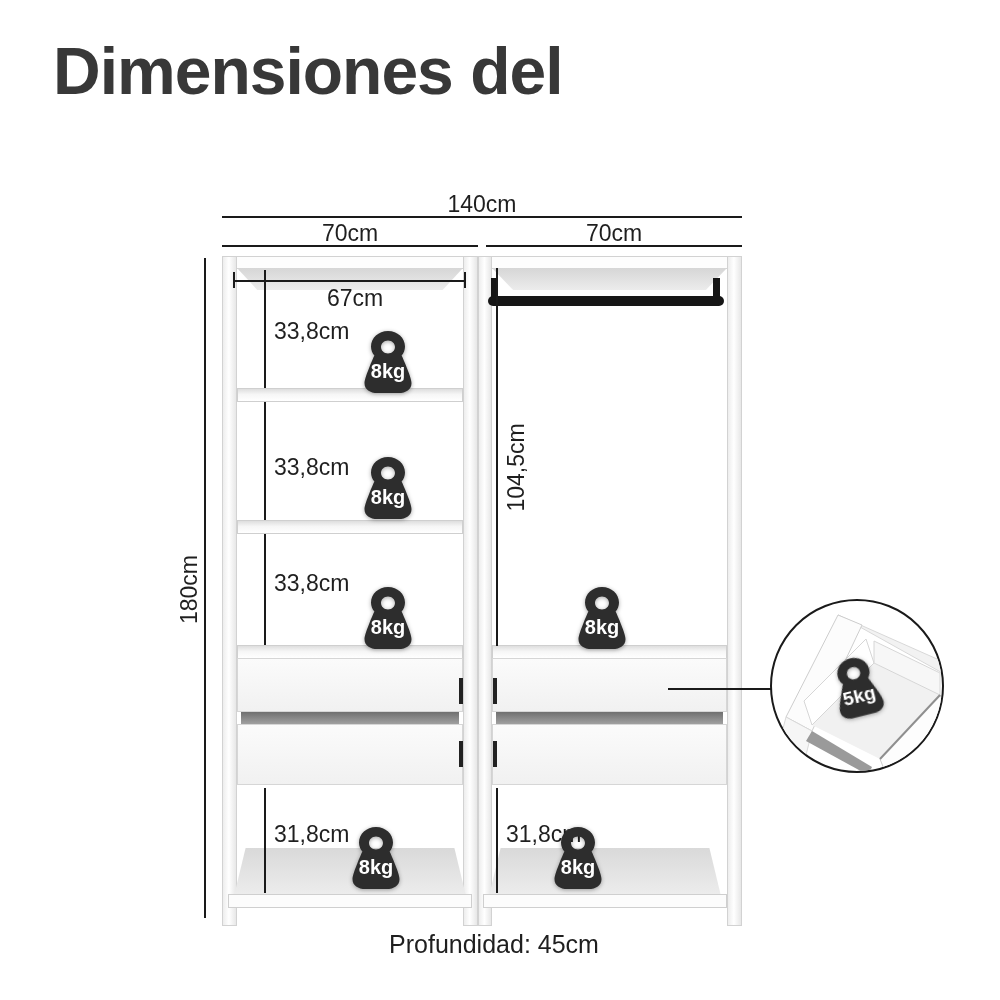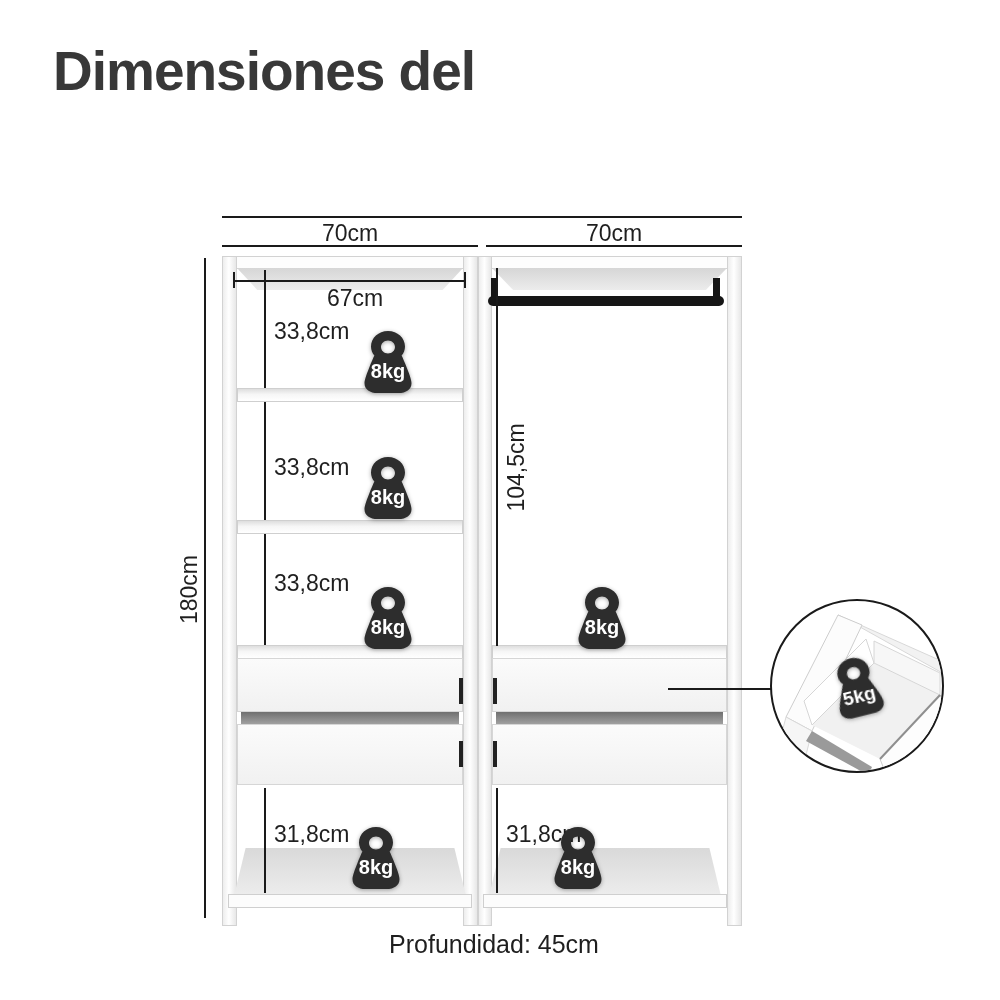--- a/index.html
+++ b/index.html
@@ -1,20 +1,20 @@
 <!DOCTYPE html>
 <html><head>
 <meta charset="utf-8">
 <style>
   html,body{margin:0;padding:0;background:#fff;}
   .stage{position:relative;width:1000px;height:1000px;background:#ffffff;overflow:hidden;
          font-family:"Liberation Sans", sans-serif;color:#1f1f1f;}
 
   
-  .title{position:absolute;left:53px;top:38px;font-size:55px;line-height:66px;
+  .title{position:absolute;left:53px;top:38px;font-size:66px;line-height:66px;
          font-weight:bold;color:#383838;letter-spacing:-1px;}
 
   
   .dline{position:absolute;background:#1a1a1a;}
   .dlabel{position:absolute;font-size:23px;color:#1f1f1f;white-space:nowrap;}
   .center{text-align:center;}
   .rot{transform:rotate(-90deg);transform-origin:center center;text-align:center;}
 
   
   .post{position:absolute;background:linear-gradient(90deg,#ededed,#ffffff 45%,#e7e7e7);
@@ -60,20 +60,21 @@
     </symbol>
   </defs>
 </svg>
 
 <div class="stage">
 
   <div class="title">
     <div>Dimensiones del</div>
   </div>
 
+  <div class="dlabel center" style="left:222px;top:191px;width:520px;">140cm</div>
   <div class="dline" style="left:222px;top:216px;width:520px;height:2px;"></div>
 
   <div class="dlabel center" style="left:222px;top:220px;width:256px;">70cm</div>
   <div class="dline" style="left:222px;top:245px;width:256px;height:2px;"></div>
   <div class="dlabel center" style="left:486px;top:220px;width:256px;">70cm</div>
   <div class="dline" style="left:486px;top:245px;width:256px;height:2px;"></div>
 
   <div class="rail" style="left:222px;top:256px;width:520px;height:13px;"></div>
   <div class="wedge" style="left:237px;top:268px;width:226px;height:22px;"></div>
   <div class="wedge" style="left:492px;top:268px;width:235px;height:22px;"></div>

